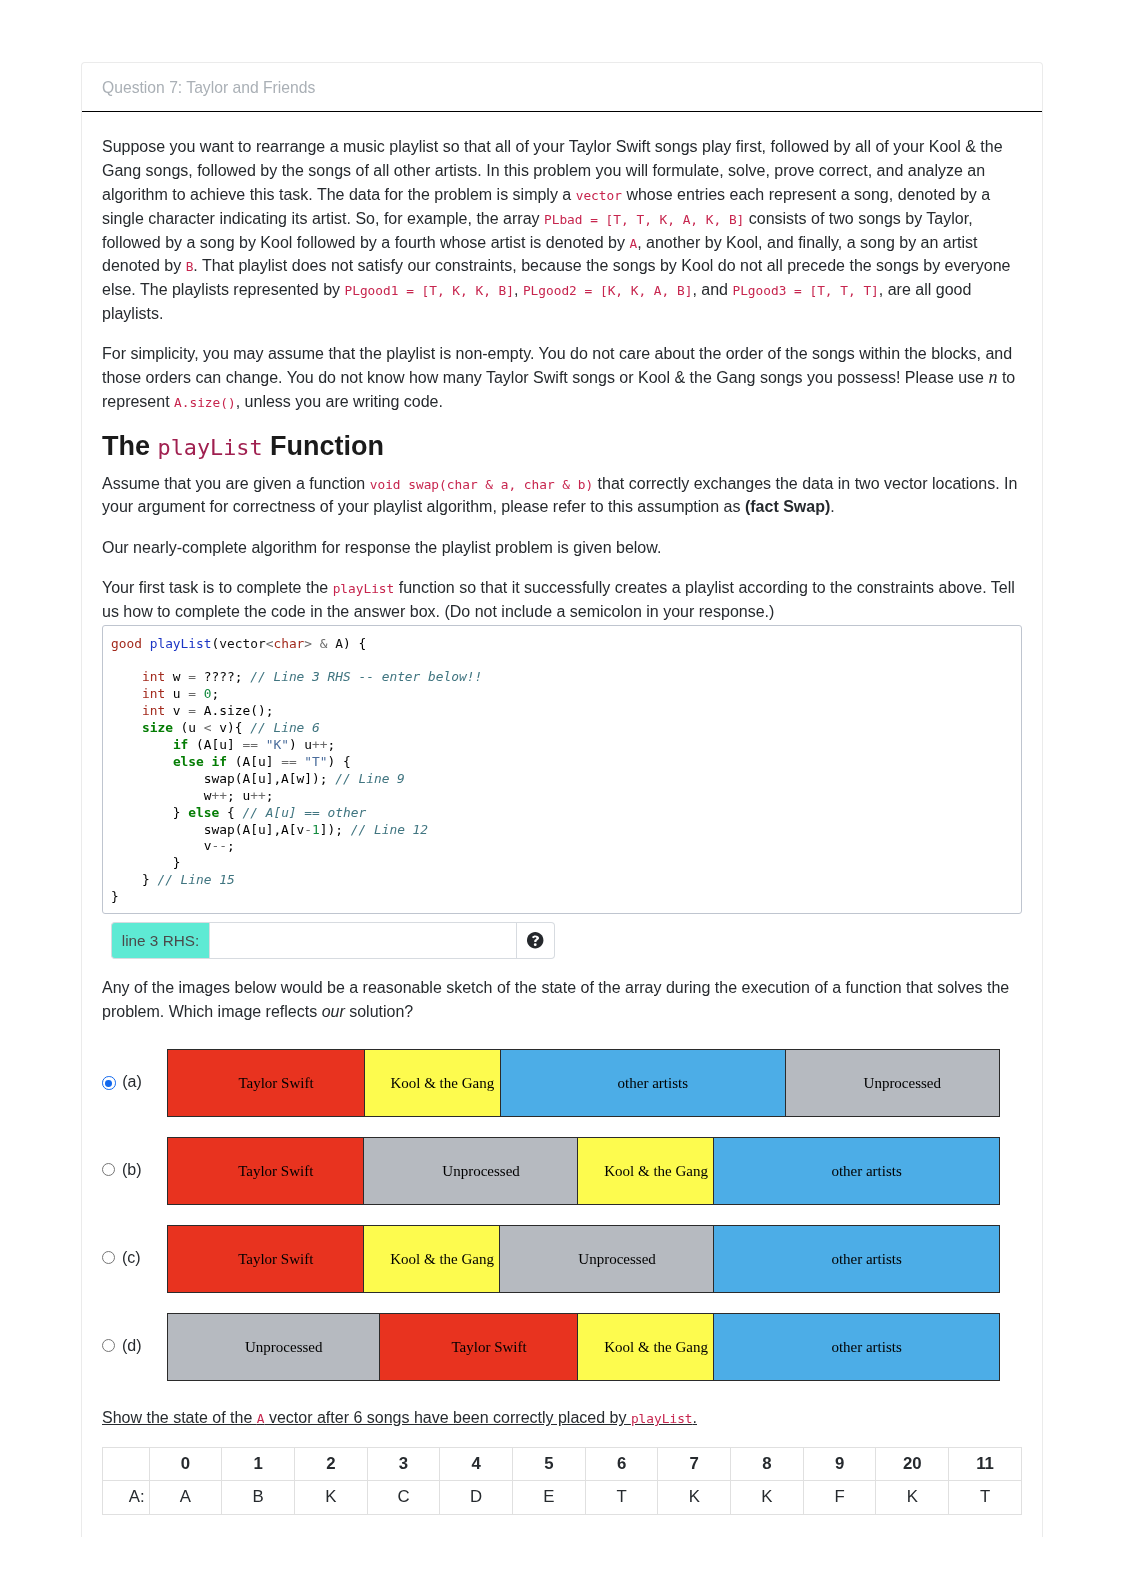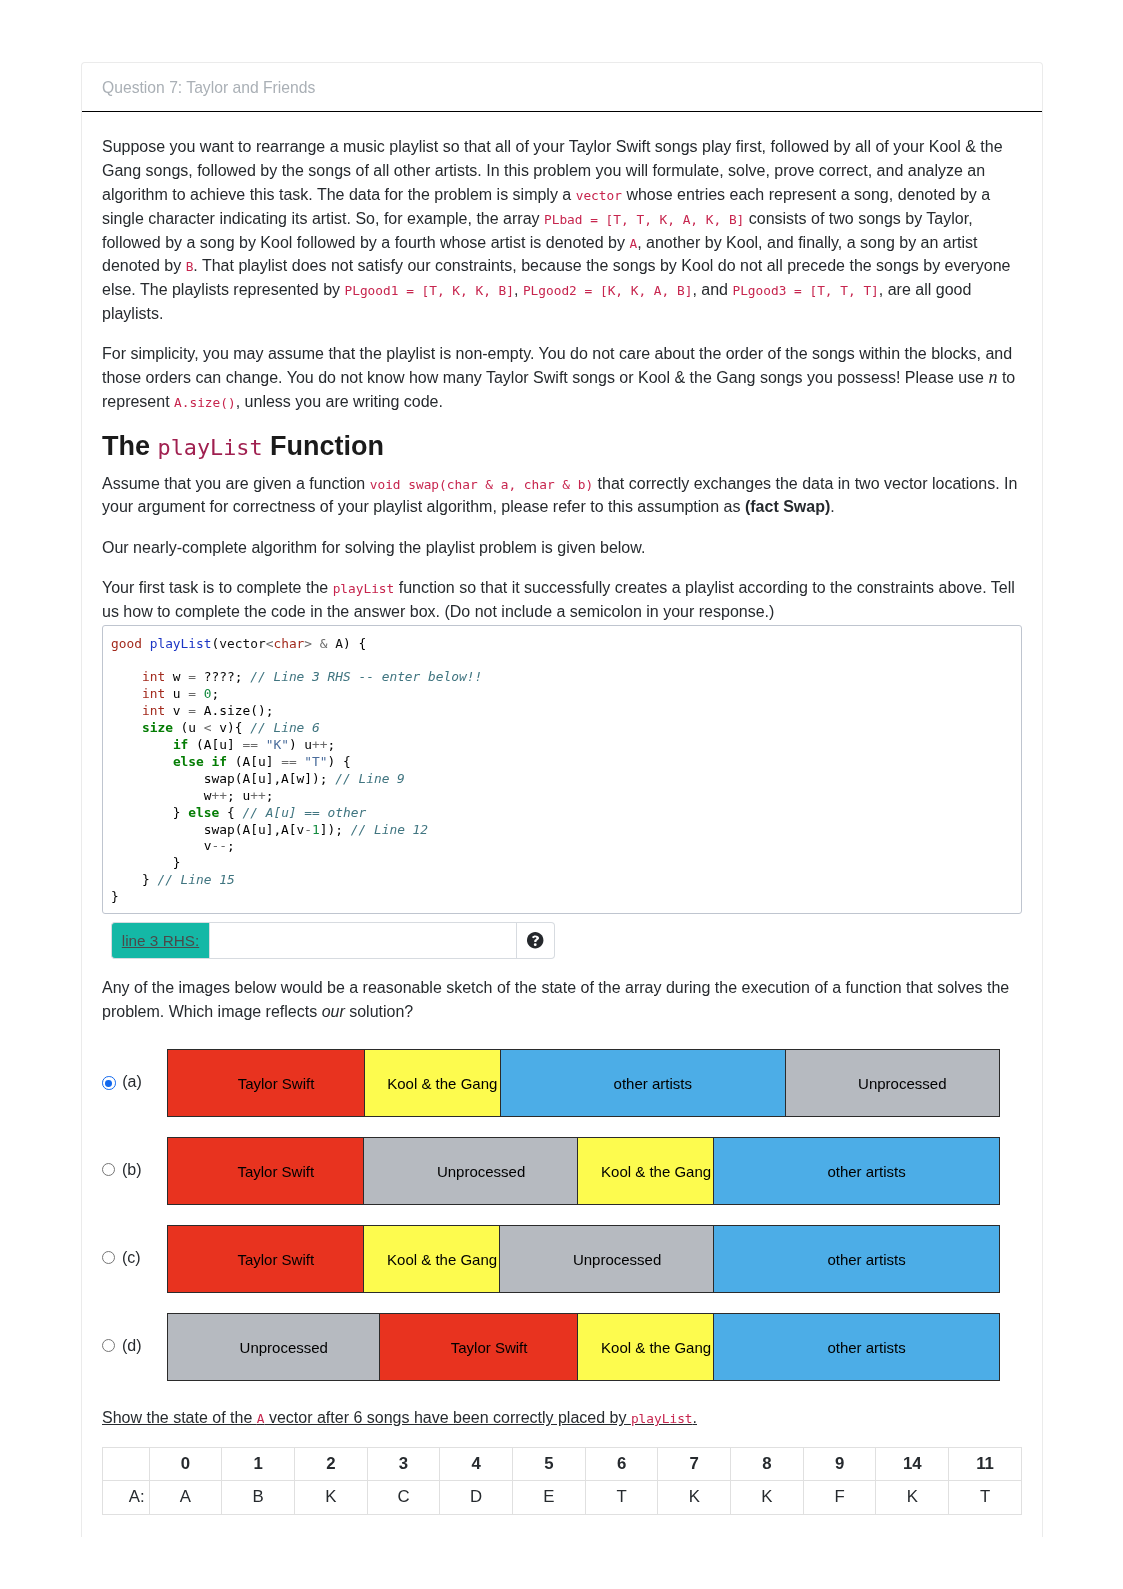--- a/index.html
+++ b/index.html
@@ -24,59 +24,59 @@
   .nf{color:#1b35c4}
   .c1{color:#407580;font-style:italic}
   .s{color:#4a6c9b}
   .mi{color:#128a3e}
   .o{color:#6a6a6a}
   .n{color:#111111}
 
   
   .ansrow{display:flex;align-items:stretch;height:37px;margin:0 0 17px 9px;}
   .anslabel{display:flex;align-items:center;justify-content:center;width:98px;box-sizing:border-box;
-            border:1px solid #d7dbe0;border-right:none;border-radius:4px 0 0 4px;background:#14b8a6;font-size:15.3px;color:#4a4a4a;text-decoration:underline;}
+            border:1px solid #d7dbe0;border-right:none;border-radius:4px 0 0 4px;background:#5eead4;font-size:15.3px;color:#4a4a4a;}
   .ansinput{width:308px;box-sizing:border-box;border:1px solid #d7dbe0;background:#fff;border-radius:0;
             font-family:"Liberation Sans",sans-serif;font-size:16px;padding:0 8px;outline:none;color:#333;}
   .anshelp{width:38px;box-sizing:border-box;border:1px solid #d7dbe0;border-left:none;border-radius:0 4px 4px 0;
            display:flex;align-items:center;justify-content:center;background:#fff;}
 
   .pfirst{margin-bottom:1px;}
   .optlist{padding-top:9px;}
   .optrow:last-child{margin-bottom:0;}
   .pshow{margin-top:0;margin-bottom:17px;padding-top:25px;text-decoration:underline;}
   
   .optrow{display:flex;align-items:center;height:68px;margin-bottom:20px;}
   .radio{width:13.4px;height:13.4px;border-radius:50%;border:1.3px solid #767676;box-sizing:border-box;background:#fff;flex:none;position:relative;top:-1.5px;display:flex;align-items:center;justify-content:center;}
   .radio.sel{width:13.6px;height:13.6px;border:1.9px solid #1168ee;top:0;}
   .radio.sel::after{content:"";width:6.8px;height:6.8px;border-radius:50%;background:#1168ee;flex:none;}
   .optlabel{font-size:16px;color:#262a2e;width:51.4px;flex:none;padding-left:6.6px;box-sizing:border-box;position:relative;top:-1.5px;}
   .bar{display:flex;height:68px;width:838px;box-sizing:border-box;}
   .seg{border:1.4px solid #2b2b2b;margin-left:-1.4px;display:flex;align-items:center;justify-content:center;
-       font-size:15px;color:#000;box-sizing:border-box;font-family:Liberation Sans, sans-serif;line-height:1;padding-left:20px;}
+       font-size:15px;color:#000;box-sizing:border-box;font-family:Liberation Serif, serif;line-height:1;padding-left:20px;}
   .seg:first-child{margin-left:0;}
 
   
   table.vec{border-collapse:collapse;margin:0;width:920px;table-layout:fixed;}
   table.vec td{border:1px solid #e0e0e0;height:33.3px;text-align:center;font-size:16.8px;color:#262a2e;padding:0;width:71.79px;box-sizing:border-box;}
   table.vec td.firstcol{width:46px;box-sizing:border-box;text-align:right;padding-right:4px;}
   table.vec tr.hdr td{font-weight:bold;font-size:16.8px;}
 </style>
 </head>
 <body>
 
 <div class="page">
   <div class="card">
     <div class="card-header">Question 7: Taylor and Friends</div>
     <div class="card-body">
       <p>Suppose you want to rearrange a music playlist so that all of your Taylor Swift songs play first, followed by all of your Kool &amp; the Gang songs, followed by the songs of all other artists. In this problem you will formulate, solve, prove correct, and analyze an algorithm to achieve this task. The data for the problem is simply a <span class="mono cd">vector</span> whose entries each represent a song, denoted by a single character indicating its artist. So, for example, the array <span class="mono cd">PLbad = [T, T, K, A, K, B]</span> consists of two songs by Taylor, followed by a song by Kool followed by a fourth whose artist is denoted by <span class="mono cd">A</span>, another by Kool, and finally, a song by an artist denoted by <span class="mono cd">B</span>. That playlist does not satisfy our constraints, because the songs by Kool do not all precede the songs by everyone else. The playlists represented by <span class="mono cd">PLgood1 = [T, K, K, B]</span>, <span class="mono cd">PLgood2 = [K, K, A, B]</span>, and <span class="mono cd">PLgood3 = [T, T, T]</span>, are all good playlists.</p>
       <p>For simplicity, you may assume that the playlist is non-empty. You do not care about the order of the songs within the blocks, and those orders can change. You do not know how many Taylor Swift songs or Kool &amp; the Gang songs you possess! Please use <span class="mathvar">n</span> to represent <span class="mono cd">A.size()</span>, unless you are writing code.</p>
       <h2>The <span class="mono cd">playList</span> Function</h2>
       <p>Assume that you are given a function <span class="mono cd">void swap(char &amp; a, char &amp; b)</span> that correctly exchanges the data in two vector locations. In your argument for correctness of your playlist algorithm, please refer to this assumption as <span class="bl">(fact Swap)</span>.</p>
-      <p>Our nearly-complete algorithm for solving the playlist problem is given below.</p>
+      <p>Our nearly-complete algorithm for response the playlist problem is given below.</p>
       <p class="pfirst">Your first task is to complete the <span class="mono cd">playList</span> function so that it successfully creates a playlist according to the constraints above. Tell us how to complete the code in the answer box. (Do not include a semicolon in your response.)</p>
 
       <div class="codeblock"><span><span class="kt">good </span><span class="nf">playList</span>(<span class="n">vector</span><span class="o">&lt;</span><span class="kt">char</span><span class="o">&gt;</span> <span class="o">&amp;</span> <span class="n">A</span>) {</span>
 <span></span>
 <span>    <span class="kt">int</span> w <span class="o">=</span> ????; <span class="c1">// Line 3 RHS -- enter below!!</span></span>
 <span>    <span class="kt">int</span> u <span class="o">=</span> <span class="mi">0</span>;</span>
 <span>    <span class="kt">int</span> v <span class="o">=</span> A.size();</span>
 <span>    <span class="k">size</span> (u <span class="o">&lt;</span> v){ <span class="c1">// Line 6</span></span>
 <span>        <span class="k">if</span> (A[u] <span class="o">==</span> <span class="s">"K"</span>) u<span class="o">++</span>;</span>
 <span>        <span class="k">else</span> <span class="k">if</span> (A[u] <span class="o">==</span> <span class="s">"T"</span>) {</span>
@@ -155,21 +155,21 @@
               <td>0</td>
               <td>1</td>
               <td>2</td>
               <td>3</td>
               <td>4</td>
               <td>5</td>
               <td>6</td>
               <td>7</td>
               <td>8</td>
               <td>9</td>
-              <td>14</td>
+              <td>20</td>
               <td>11</td>
             </tr>
             <tr>
               <td class="firstcol">A:</td>
               <td>A</td>
               <td>B</td>
               <td>K</td>
               <td>C</td>
               <td>D</td>
               <td>E</td>

